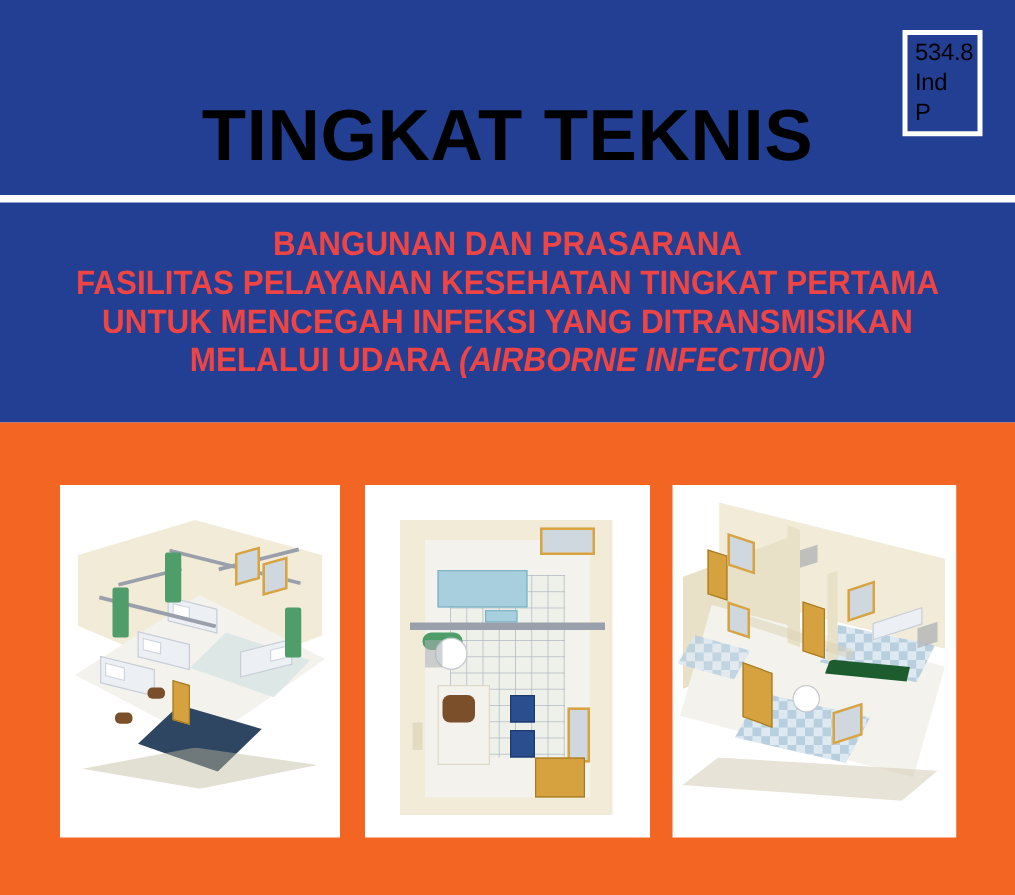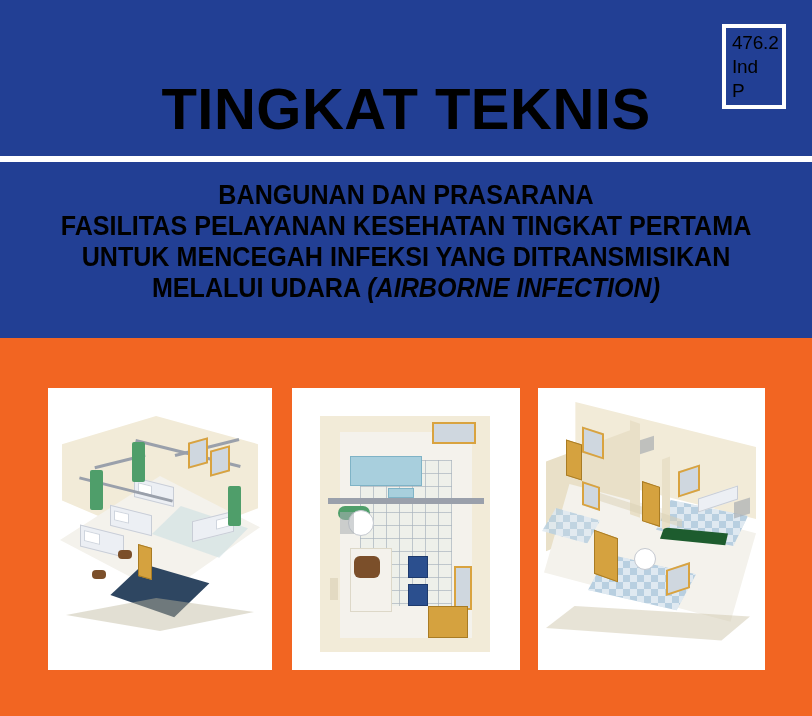--- a/index.html
+++ b/index.html
@@ -83,21 +83,21 @@
     white-space: nowrap;
   }
 
   
   .subtitle {
     position: absolute;
     left: 0;
     top: 180px;
     width: 812px;
     text-align: center;
-    color: #000000;
+    color: #ef4444;
   }
   .subtitle .sub-line {
     display: block;
     font-family: "Liberation Sans Narrow", "Liberation Sans", sans-serif;
     font-weight: bold;
     font-size: 27px;
     line-height: 31px;
     letter-spacing: 0px;
     white-space: nowrap;
     transform: scaleX(0.93);
@@ -178,21 +178,21 @@
 </head>
 <body>
 
 <div class="cover">
 
   <div class="band-blue-top"></div>
   <div class="band-divider"></div>
   <div class="band-blue-bottom"></div>
 
   <div class="callnumber">
-    <span class="cn-line">476.2</span>
+    <span class="cn-line">534.8</span>
     <span class="cn-line">Ind</span>
     <span class="cn-line">P</span>
   </div>
 
   <div class="main-title">TINGKAT TEKNIS</div>
 
   <div class="subtitle">
     <span class="sub-line">BANGUNAN DAN PRASARANA</span>
     <span class="sub-line">FASILITAS PELAYANAN KESEHATAN TINGKAT PERTAMA</span>
     <span class="sub-line">UNTUK MENCEGAH INFEKSI YANG DITRANSMISIKAN</span>

